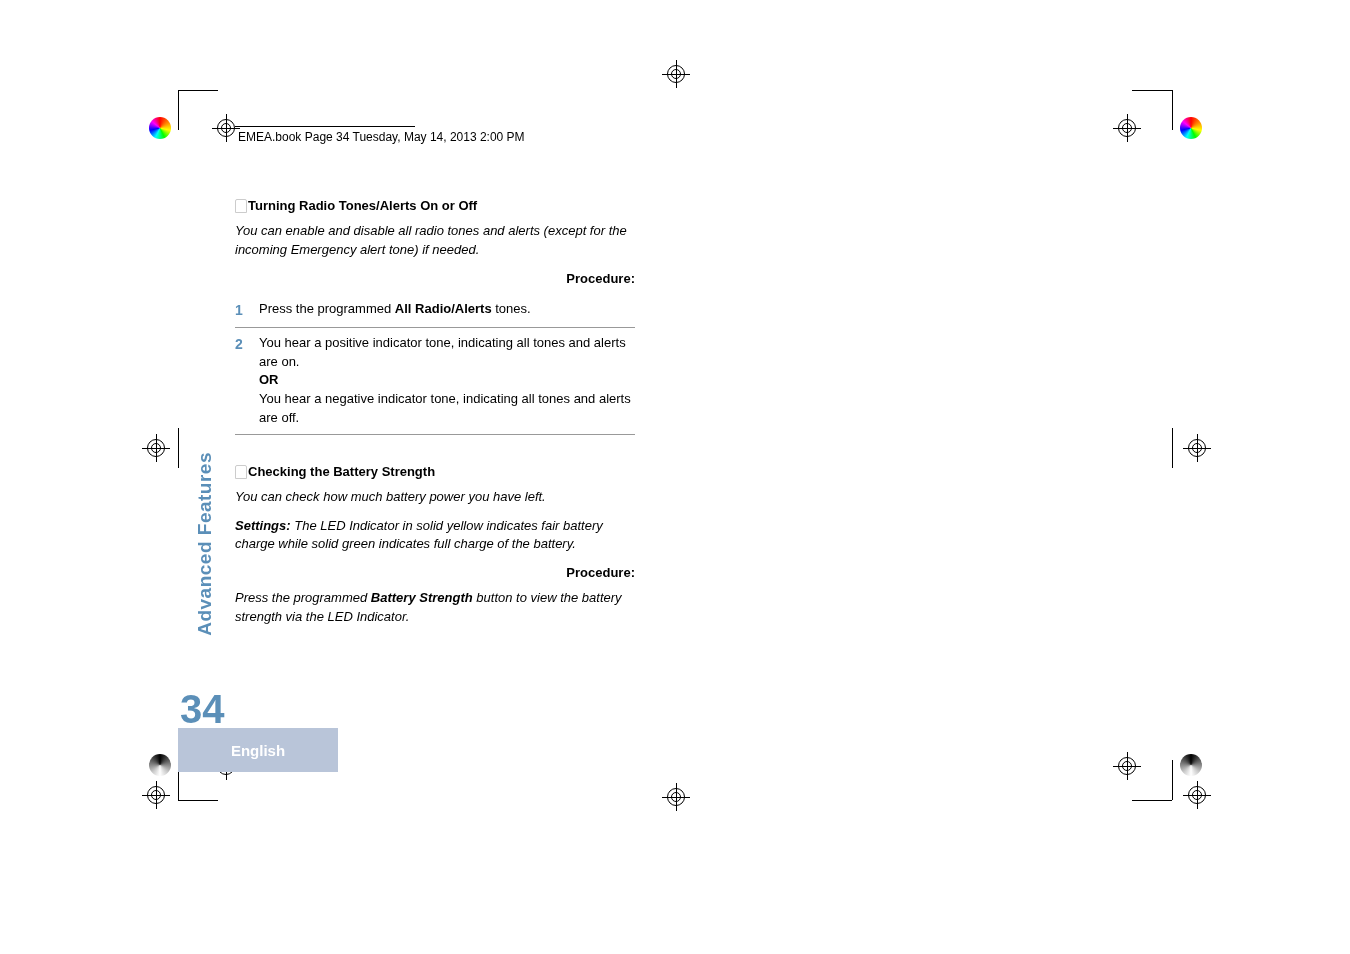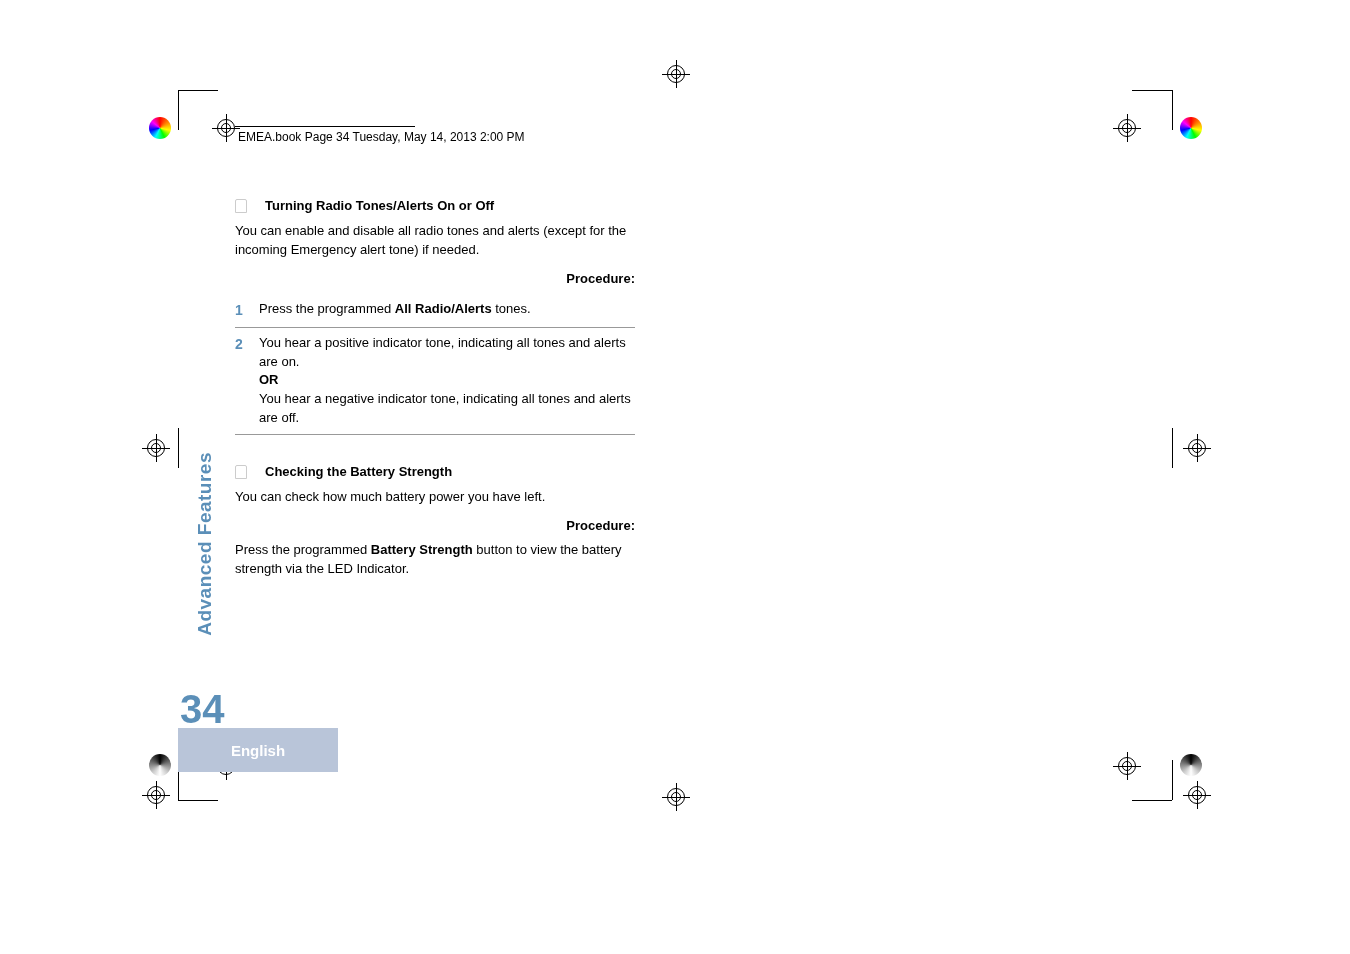--- a/index.html
+++ b/index.html
@@ -106,32 +106,33 @@
       font-size: 13px;
       line-height: 1.45;
       color: #000;
     }
     .section-heading {
       font-weight: bold;
       font-size: 13px;
       margin-bottom: 6px;
       display: flex;
       align-items: center;
-      gap: 18px;
+      gap: 1px;
     }
     .heading-icon {
       width: 12px;
       height: 14px;
       border: 1px solid #ccc;
       border-radius: 2px 2px 0 0;
       position: relative;
       flex-shrink: 0;
     }
     .para {
       margin-bottom: 10px;
+      font-style: italic;
     }
     .procedure-label {
       font-weight: bold;
       margin-bottom: 6px;
       text-align: right;
     }
     .step-list {
       list-style: none;
     }
     .step-item {
@@ -311,20 +312,23 @@
       </span>
     </li>
   </ol>
 
   <div class="section2">
     <div class="section-heading">
       <span class="heading-icon"></span>
       <span>Checking the Battery Strength</span>
     </div>
     <div class="para">You can check how much battery power you have left.</div>
+    <div class="para inline-bold">
+      <b>Settings:</b><span> The LED Indicator in solid yellow indicates fair battery charge while solid green indicates full charge of the battery.</span>
+    </div>
     <div class="procedure-label">Procedure:</div>
     <div class="para inline-bold">
       <span>Press the programmed </span><b>Battery Strength</b><span> button to view the battery strength via the LED Indicator.</span>
     </div>
   </div>
 </div>
 
 <div class="side-tab">Advanced Features</div>
 <div class="page-number">34</div>
 <div class="lang-band">

